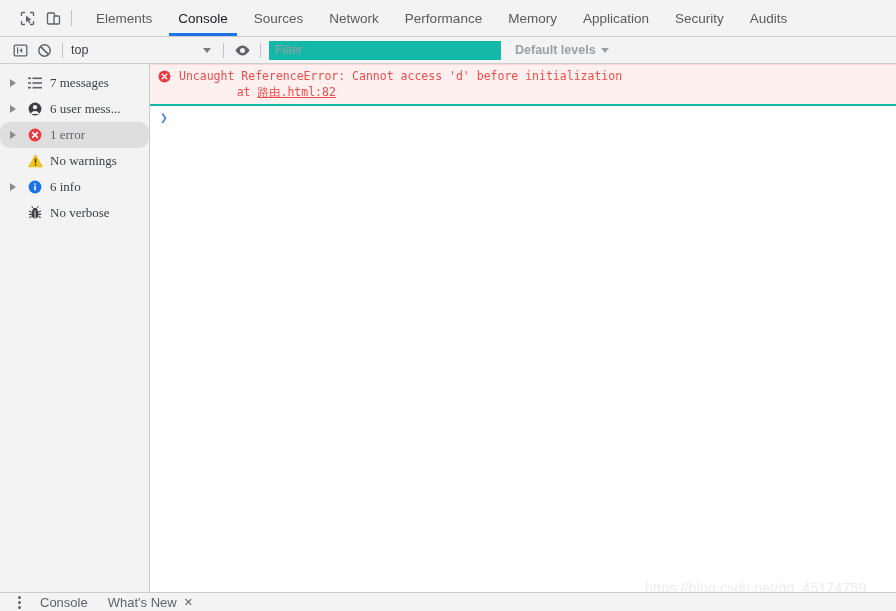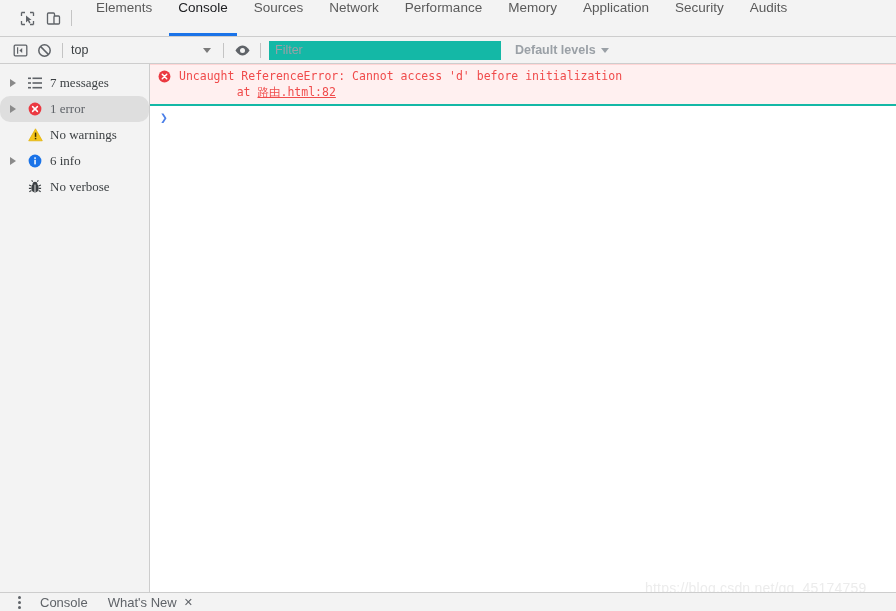--- a/index.html
+++ b/index.html
@@ -46,20 +46,21 @@
     background: #c4c4c4;
     align-self: center;
     margin: 0 5px;
   }
   .panel-tabs {
     display: flex;
     align-items: stretch;
   }
   .panel-tab {
     display: flex;
+    align-items: center;
     padding: 0 13px;
     font-size: 13.5px;
     color: #5a5a5a;
     cursor: pointer;
     position: relative;
     white-space: nowrap;
   }
   .panel-tab.active {
     color: #202124;
   }
@@ -407,20 +408,33 @@
             <rect x="4.5" y="0.5" width="9.5" height="1.6" fill="#5f6368"></rect>
           <rect x="0" y="5.2" width="3" height="1.6" fill="#5f6368"></rect>
             <rect x="4.5" y="5.2" width="9.5" height="1.6" fill="#5f6368"></rect>
           <rect x="0" y="9.9" width="3" height="1.6" fill="#5f6368"></rect>
             <rect x="4.5" y="9.9" width="9.5" height="1.6" fill="#5f6368"></rect>
         </svg>
       </span>
       <span class="side-label">7 messages</span>
     </div>
 
+    <div class="side-row">
+      <span class="side-arrow">
+          <span class="tri-r"></span>
+        </span>
+      <span class="side-ico">
+        <svg width="14" height="14" viewBox="0 0 14 14">
+          <circle cx="7" cy="7" r="6.4" fill="#3c4043"></circle>
+          <circle cx="7" cy="5.2" r="2.1" fill="#f3f3f3"></circle>
+          <path d="M2.6 12.1 C3.3 9.9 5 8.9 7 8.9 C9 8.9 10.7 9.9 11.4 12.1 Z" fill="#f3f3f3"></path>
+        </svg>
+      </span>
+      <span class="side-label">6 user mess...</span>
+    </div>
 
     <div class="side-row selected">
       <span class="side-arrow">
           <span class="tri-r"></span>
         </span>
       <span class="side-ico">
         <svg width="14" height="14" viewBox="0 0 14 14">
           <circle cx="7" cy="7" r="6.4" fill="#eb3941"></circle>
           <path d="M4.6 4.6 L9.4 9.4 M9.4 4.6 L4.6 9.4" stroke="#ffffff" stroke-width="1.5" stroke-linecap="round"></path>
         </svg>

